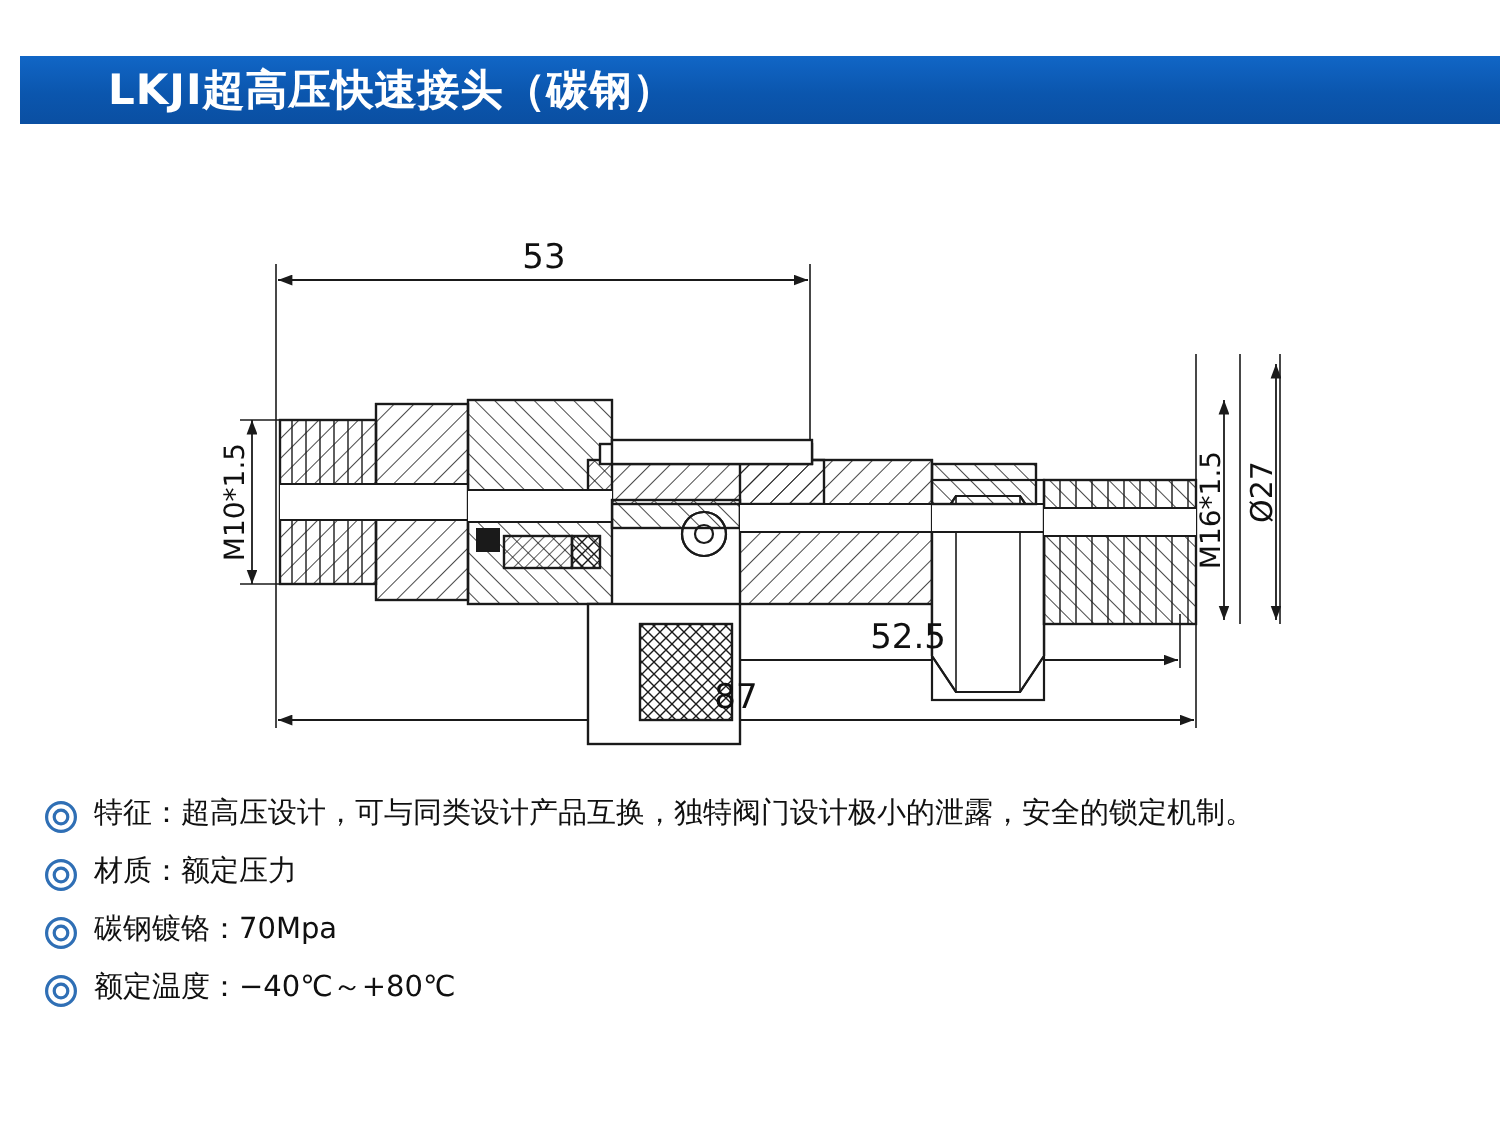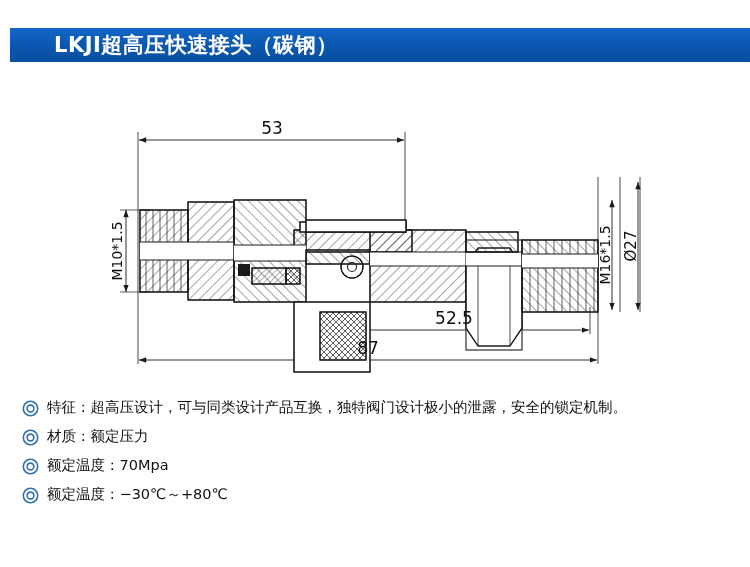--- a/index.html
+++ b/index.html
@@ -223,27 +223,27 @@
     <span class="spec-text">材质：额定压力</span>
   </div>
 
   <div class="spec-row">
     <span class="bullet">
       <svg width="17" height="17" viewBox="0 0 17 17">
           <circle cx="8.5" cy="8.5" r="7.2" fill="none" stroke="#2f6fb5" stroke-width="1.6"></circle>
           <circle cx="8.5" cy="8.5" r="3.4" fill="none" stroke="#2f6fb5" stroke-width="1.6"></circle>
         </svg>
     </span>
-    <span class="spec-text">额定温度：70Mpa</span>
-  </div>
-
-  <div class="spec-row">
-    <span class="bullet">
-      <svg width="17" height="17" viewBox="0 0 17 17">
-          <circle cx="8.5" cy="8.5" r="7.2" fill="none" stroke="#2f6fb5" stroke-width="1.6"></circle>
-          <circle cx="8.5" cy="8.5" r="3.4" fill="none" stroke="#2f6fb5" stroke-width="1.6"></circle>
-        </svg>
-    </span>
-    <span class="spec-text">额定温度：−30℃～+80℃</span>
+    <span class="spec-text">碳钢镀铬：70Mpa</span>
+  </div>
+
+  <div class="spec-row">
+    <span class="bullet">
+      <svg width="17" height="17" viewBox="0 0 17 17">
+          <circle cx="8.5" cy="8.5" r="7.2" fill="none" stroke="#2f6fb5" stroke-width="1.6"></circle>
+          <circle cx="8.5" cy="8.5" r="3.4" fill="none" stroke="#2f6fb5" stroke-width="1.6"></circle>
+        </svg>
+    </span>
+    <span class="spec-text">额定温度：−40℃～+80℃</span>
   </div>
 
 
 </div>
 
 </body></html>

